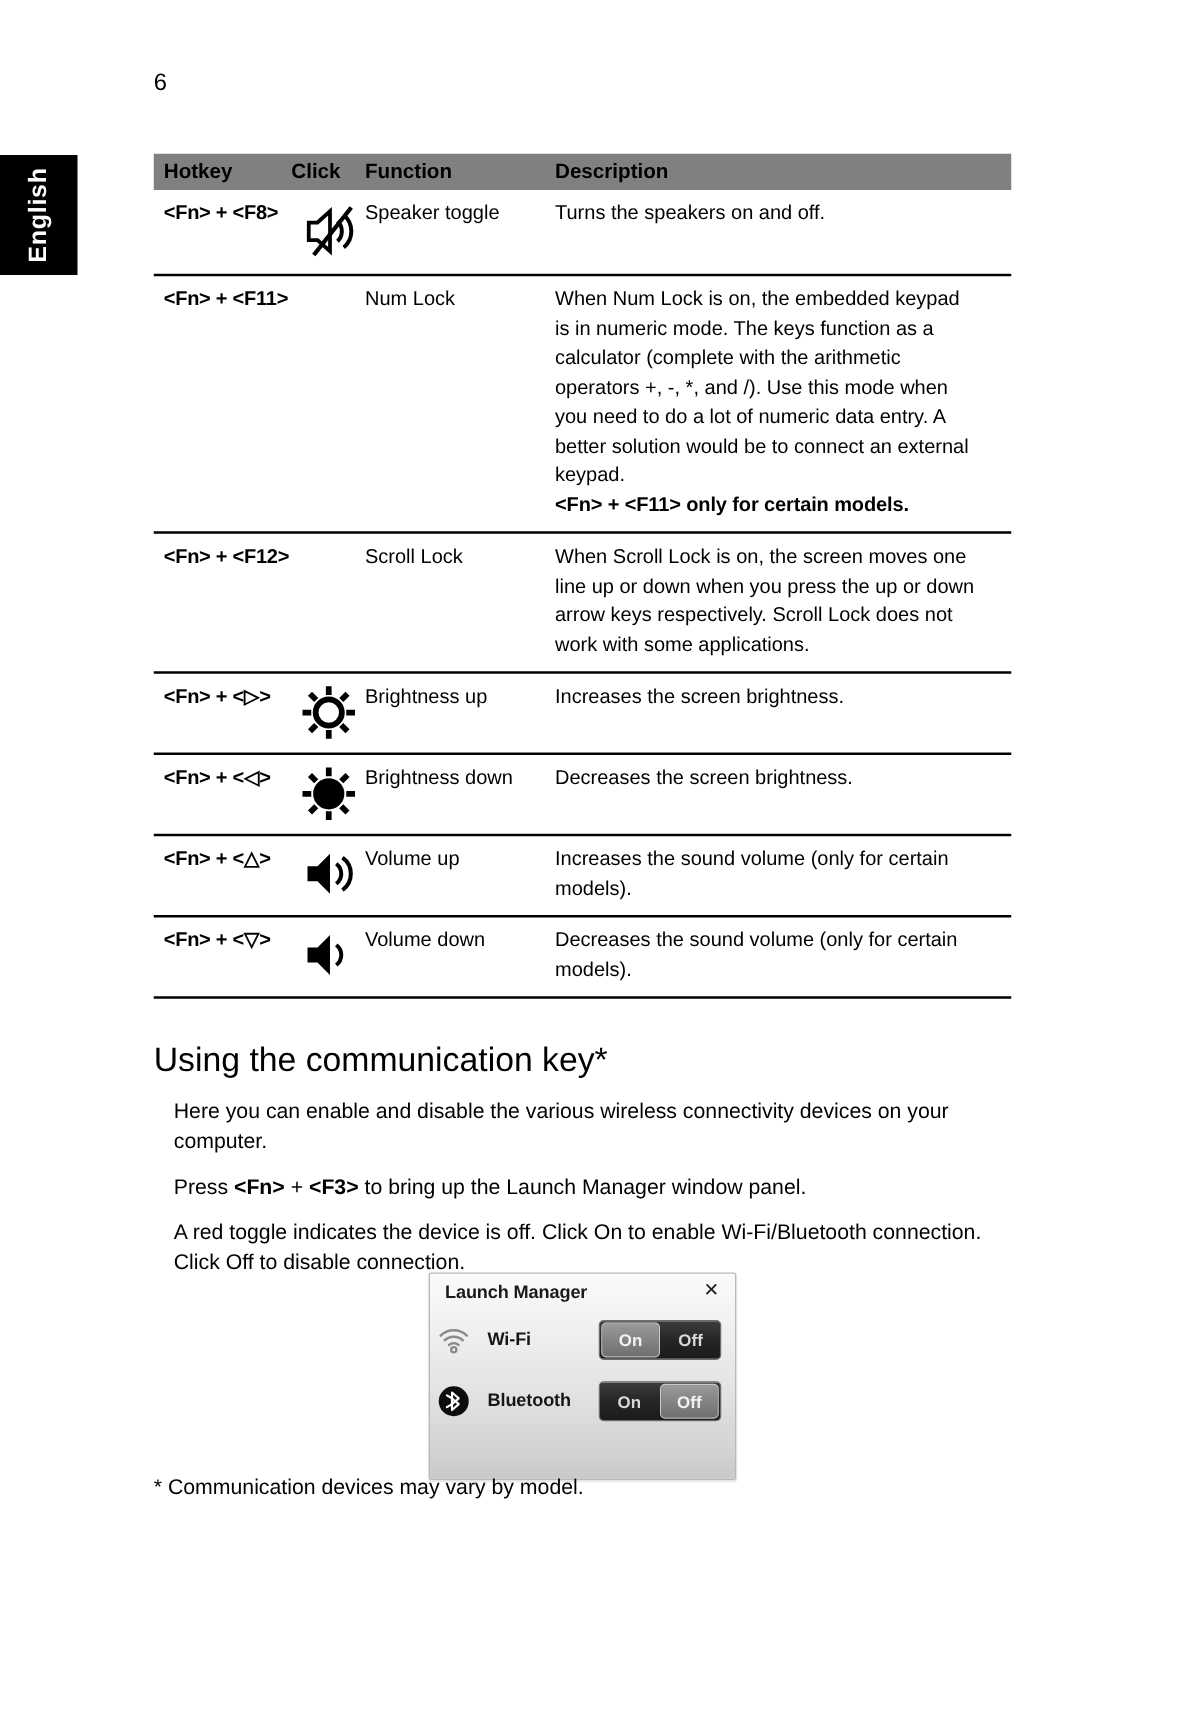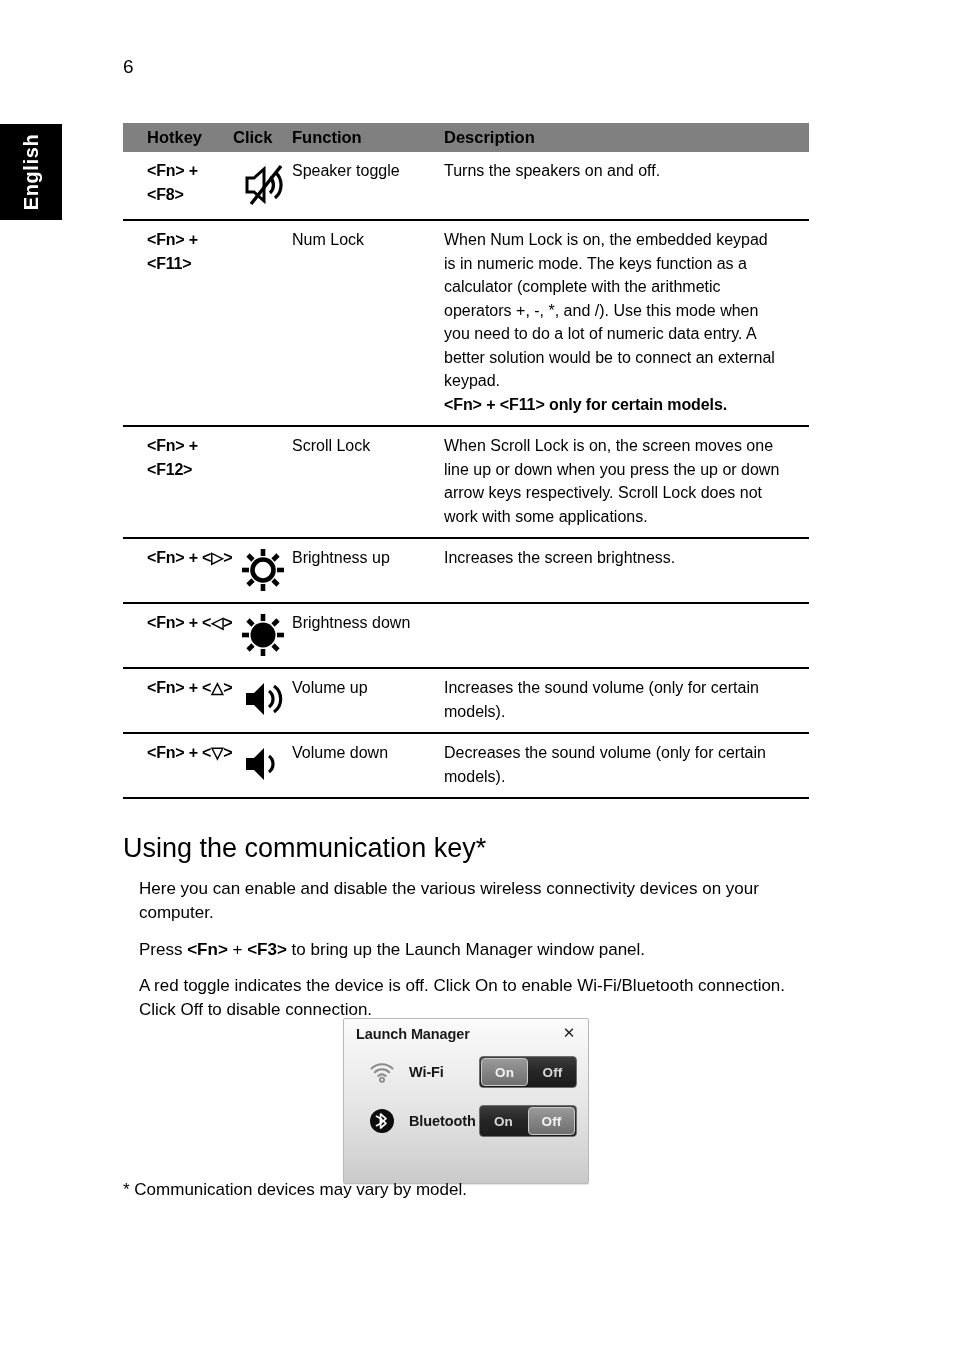--- a/index.html
+++ b/index.html
@@ -72,21 +72,21 @@
     font-weight: 700;
     font-size: 16.5px;
     color: #000;
     line-height: 20px;
   }
   .c {
     box-sizing: border-box;
     font-size: 16px;
     line-height: 23.5px;
   }
-  .c-hotkey  { width: 110px; padding-left: 24px; }
+  .c-hotkey  { width: 110px; padding-left: 8px; }
   .c-icon    { width: 59px; }
   .c-func    { width: 152px; }
   .c-desc    { width: 342px; padding-right: 4px; }
 
   .hk-body .c-hotkey {
     font-weight: 700;
     letter-spacing: -0.2px;
   }
   .hk-body {
     padding: 7px 0 9px 0;
@@ -182,21 +182,21 @@
   }
 
   .lm-row {
     position: absolute;
     left: 0;
     width: 100%;
     height: 44px;
     display: flex;
     align-items: center;
     box-sizing: border-box;
-    padding-left: 23px;
+    padding-left: 4px;
   }
   .lm-row-wifi { top: 31px; }
   .lm-row-bt   { top: 80px; }
 
   .lm-dev-icon {
     width: 30px;
     height: 30px;
     display: flex;
     align-items: center;
     justify-content: center;
@@ -336,20 +336,23 @@
           <line x1="37" y1="23" x2="44" y2="23"></line>
           <line x1="8" y1="8" x2="13" y2="13"></line>
           <line x1="33" y1="33" x2="38" y2="38"></line>
           <line x1="38" y1="8" x2="33" y2="13"></line>
           <line x1="13" y1="33" x2="8" y2="38"></line>
         </g>
         <circle cx="23" cy="23" r="12.5" fill="#000"></circle>
       </svg>
     </div>
     <div class="c c-func">Brightness down</div>
+    <div class="c c-desc">
+      <span>Decreases the screen brightness.</span>
+    </div>
   </div>
 
   <div class="hk-row hk-body">
     <div class="c c-hotkey">&lt;Fn&gt; + &lt;△&gt;</div>
     <div class="c c-icon">
       <svg class="icon-svg" width="46" height="44" viewBox="0 0 46 44">
         <path d="M6 16 H14 L24 6 V38 L14 28 H6 Z" fill="#000"></path>
         <path d="M29 14 A10 10 0 0 1 29 30" fill="none" stroke="#000" stroke-width="3.2"></path>
         <path d="M34 9 A16 16 0 0 1 34 35" fill="none" stroke="#000" stroke-width="3.2"></path>
       </svg>

